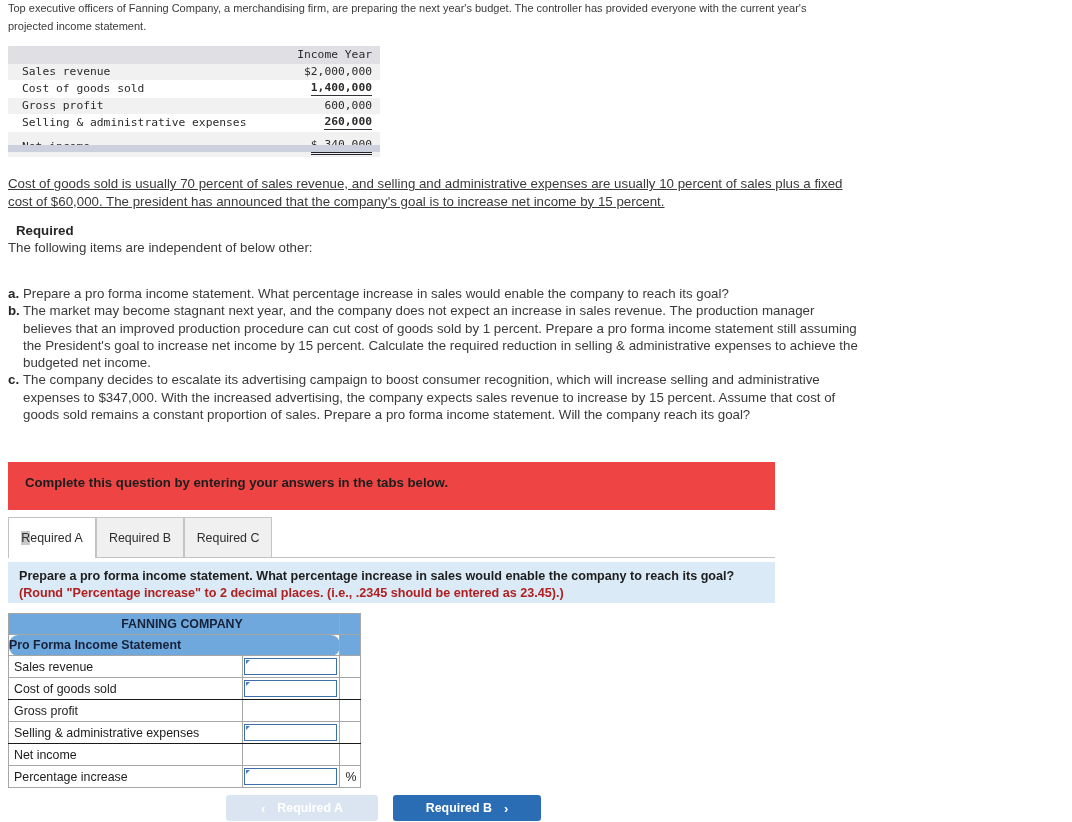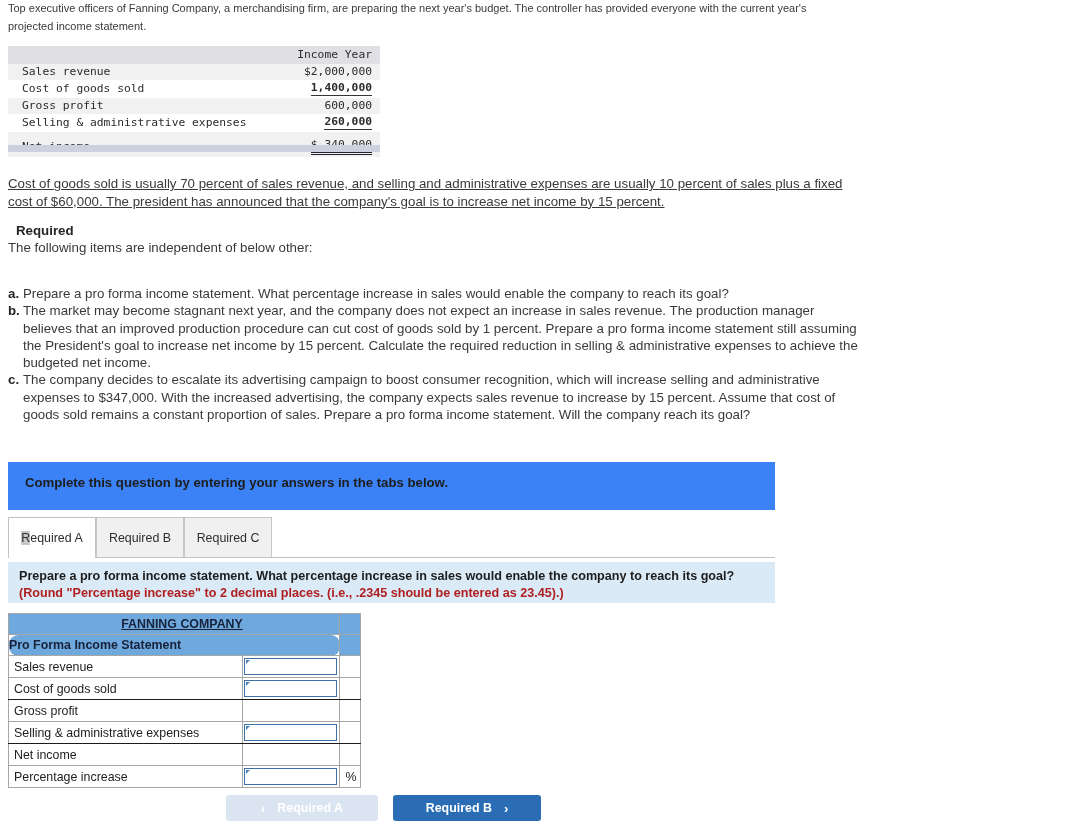--- a/index.html
+++ b/index.html
@@ -121,21 +121,21 @@
   }
   .item .txt { flex: 1 1 auto; }
 
   
   .gray-banner {
     position: absolute;
     left: 8px;
     top: 462px;
     width: 767px;
     height: 48px;
-    background: #3b82f6;
+    background: #ef4444;
   }
   .gray-banner .gb-text {
     position: absolute;
     left: 17px;
     top: 13px;
     font-size: 13.2px;
     font-weight: bold;
     color: #1d1d1d;
   }
 
@@ -379,21 +379,21 @@
   </div>
 </div>
 
 <div class="blue-panel">
   <div class="bp-text"><span>Prepare a pro forma income statement. What percentage increase in sales would enable the company to reach its goal? </span><span class="rounding">(Round "Percentage increase" to 2 decimal places. (i.e., .2345 should be entered as 23.45).)</span></div>
 </div>
 
 <table class="ans-table">
   <tbody>
     <tr class="hdr">
-      <td class="lab" colspan="2" style="text-align:center;padding-left:16px;text-decoration:underline;">FANNING COMPANY</td>
+      <td class="lab" colspan="2" style="text-align:center;padding-left:16px;">FANNING COMPANY</td>
       <td class="unit"></td>
     </tr>
     <tr class="hdr">
       <td class="lab" colspan="2" style="text-align:left;padding-left:0;border-radius:9px;">Pro Forma Income Statement</td>
       <td class="unit"></td>
     </tr>
 
     <tr>
       <td class="lab">Sales revenue</td>
       <td class="val">

